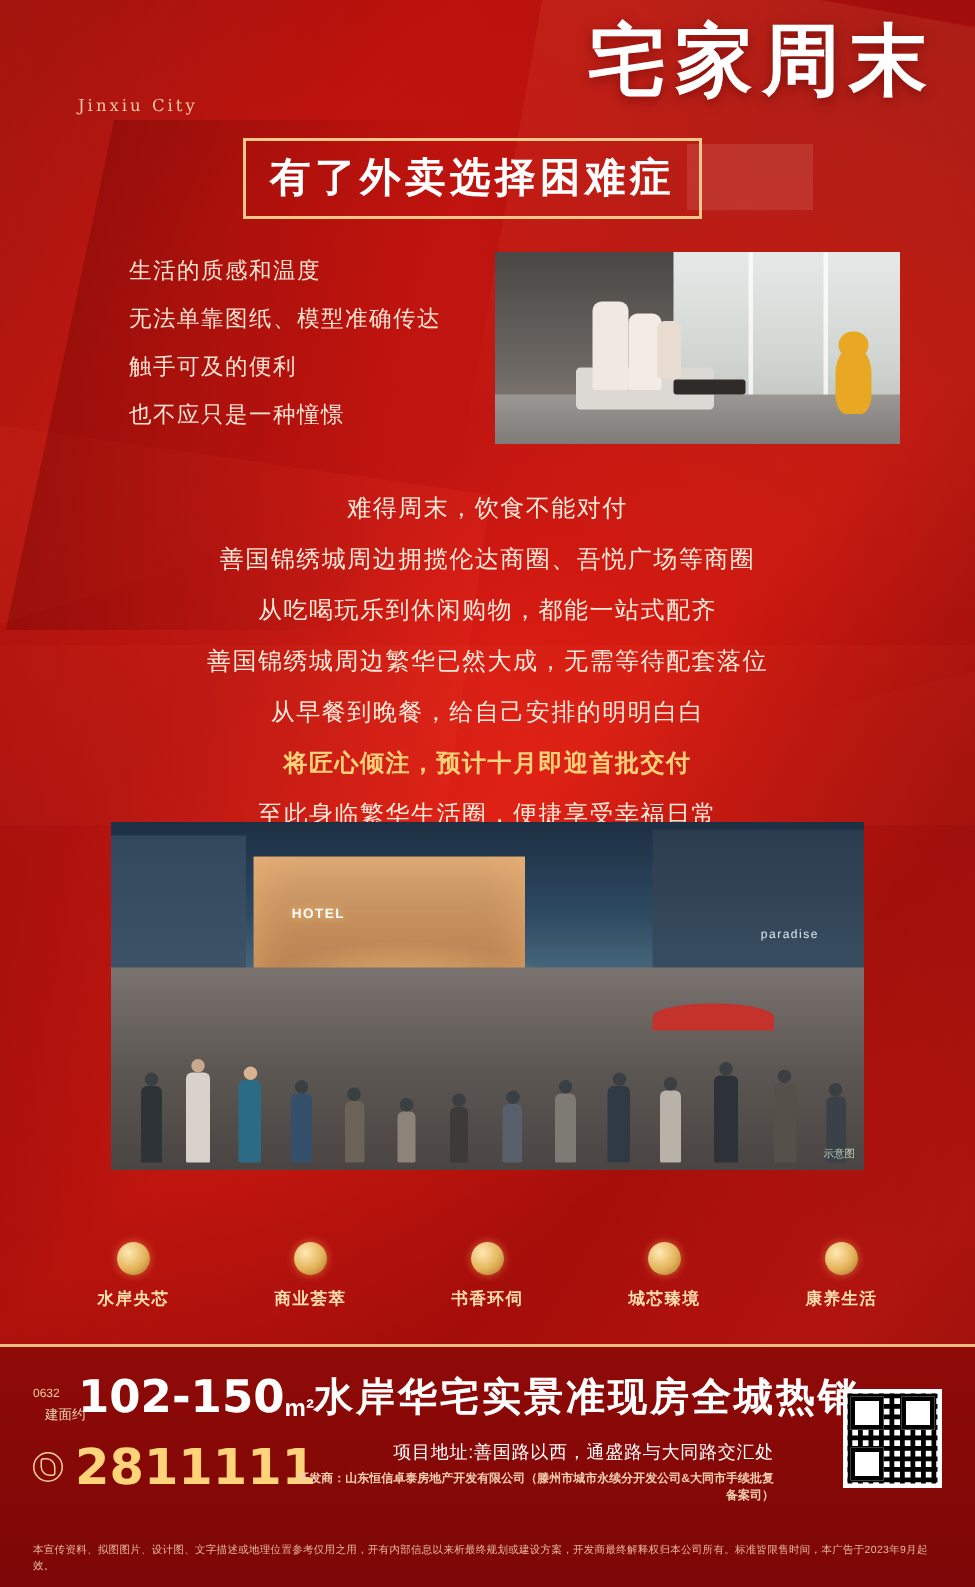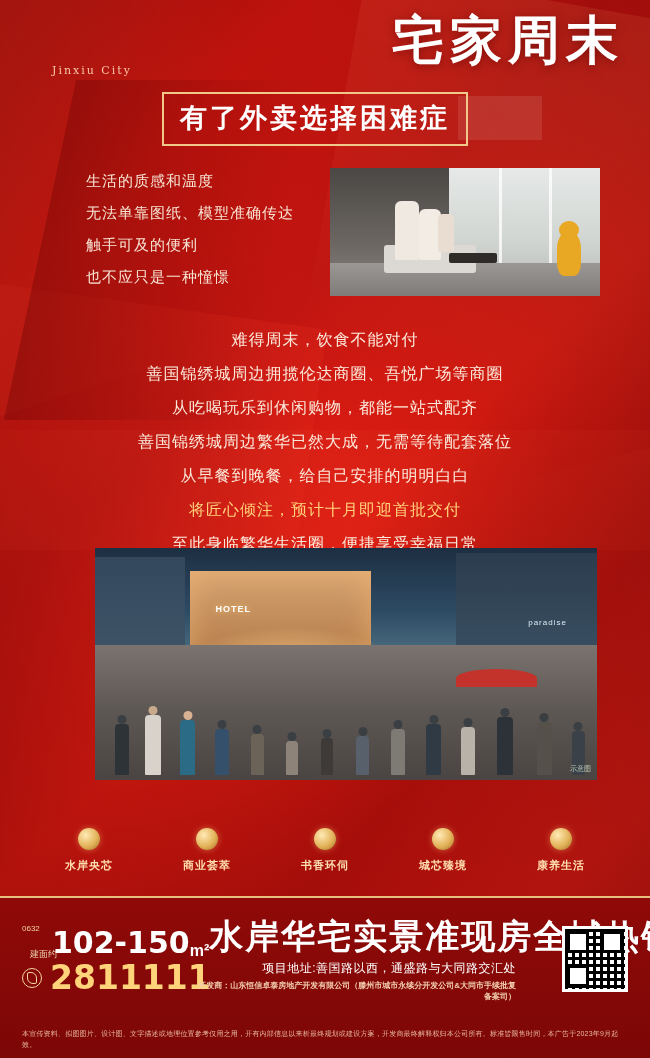--- a/index.html
+++ b/index.html
@@ -193,33 +193,32 @@
   }
   .body-copy p {
     margin: 0 0 14px 0;
     font-size: 16px;
     letter-spacing: 1px;
     color: #fbe9da;
     line-height: 1.25;
   }
   .body-copy p.hl {
     color: #ffd27a;
-    font-weight: normal;
+    font-weight: bold;
   }
 
   
   .photo-main {
     position: absolute;
     top: 548px;
     left: 74px;
     width: 502px;
     height: 232px;
     overflow: hidden;
     background: #23384a;
-    margin-left: 21px;
   }
   .pm-sky {
     position: absolute; left:0; top:0; width:100%; height:45%;
     background: linear-gradient(180deg, #1d2f42 0%, #2d4a63 60%, #4a6c7e 100%);
   }
   .pm-ground {
     position: absolute; left:0; bottom:0; width:100%; height:58%;
     background: linear-gradient(180deg, #7a7370 0%, #5d5754 50%, #4a4442 100%);
   }
   .pm-bldg-l {
@@ -329,21 +328,21 @@
     font-size: 30px;
     color: #ffffff;
     letter-spacing: 0;
   }
   .area-unit {
     font-size: 16px;
     color: #ffffff;
     font-weight: bold;
   }
   .hl-cn {
-    font-size: 34px;
+    font-size: 26px;
     font-weight: bold;
     color: #ffffff;
     letter-spacing: 2px;
   }
   .phone-row {
     position: absolute;
     top: 60px;
     left: 22px;
     display: flex;
     align-items: center;

